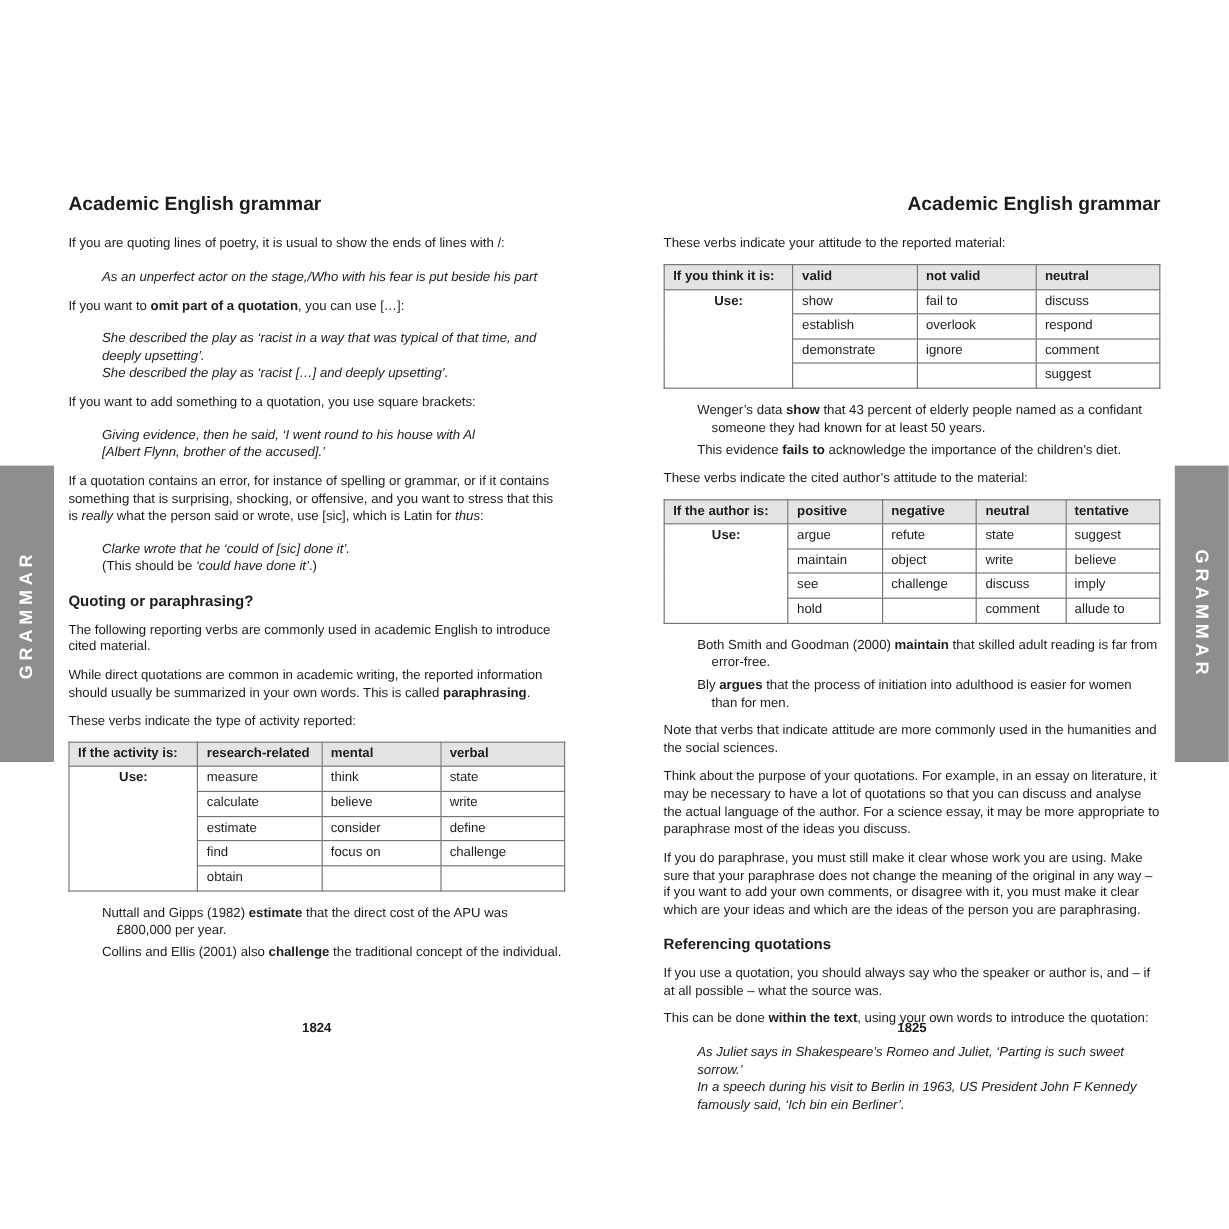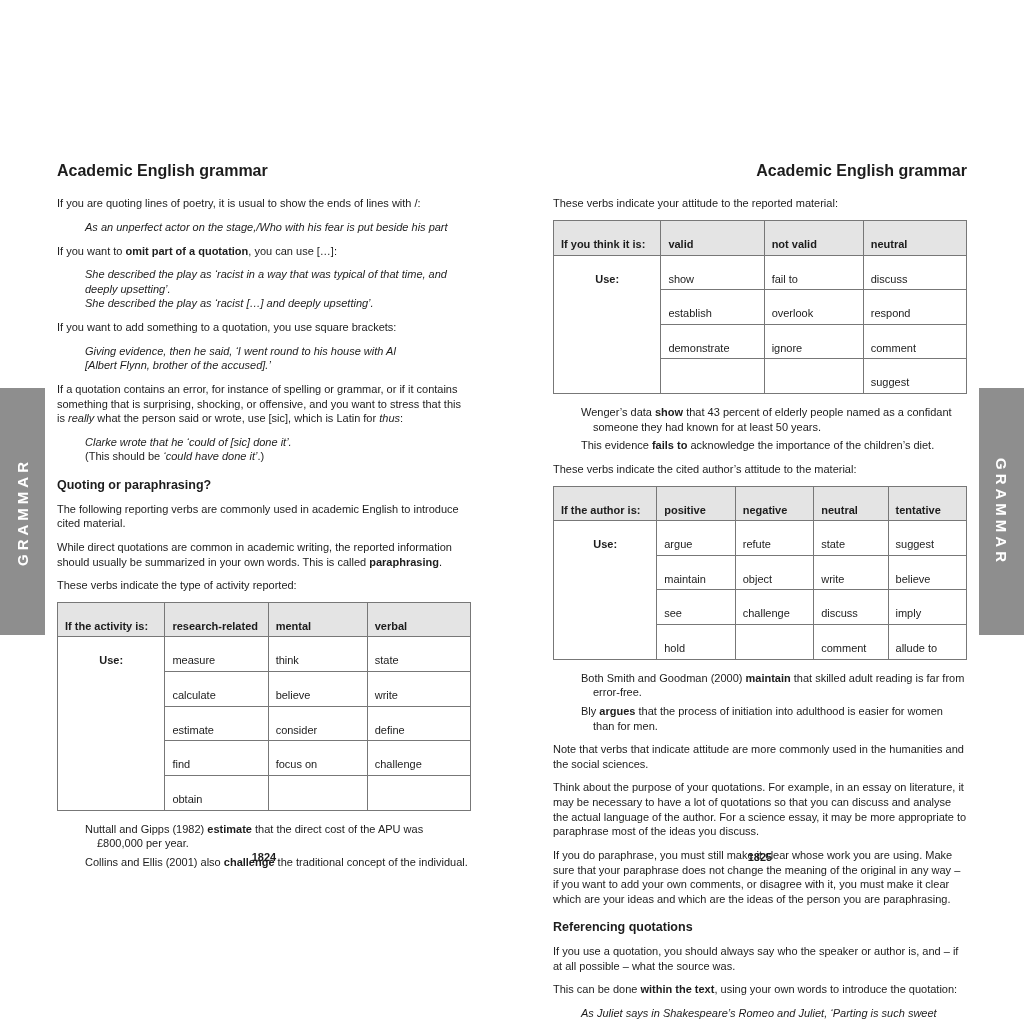--- a/index.html
+++ b/index.html
@@ -32,42 +32,42 @@
 
   p.body { margin: 0 0 9px 0; }
 
   .section-heading {
     font-weight: bold;
     font-size: 12.5px;
     margin: 13px 0 8px 0;
   }
 
   .example {
-    margin: 1px 0 9px 28px;
+    margin: 13px 0 9px 28px;
     font-style: italic;
   }
   .example .line { display: block; }
   .example .roman { font-style: normal; }
 
   .citation {
     margin: 1px 0 4px 40px;
     text-indent: -12px;
     font-style: normal;
   }
   .citation-group { margin-bottom: 9px; }
 
   table.verbs {
     border-collapse: collapse;
     width: 100%;
     margin: 3px 0 11px 0;
     table-layout: fixed;
   }
   table.verbs th, table.verbs td {
     border: 1px solid #777777;
-    padding: 16px 7px 3px 7px;
+    padding: 2px 7px 3px 7px;
     font-size: 11px;
     text-align: left;
     vertical-align: top;
     overflow: hidden;
     white-space: nowrap;
   }
   table.verbs th {
     background: #e4e4e4;
     font-weight: bold;
   }

